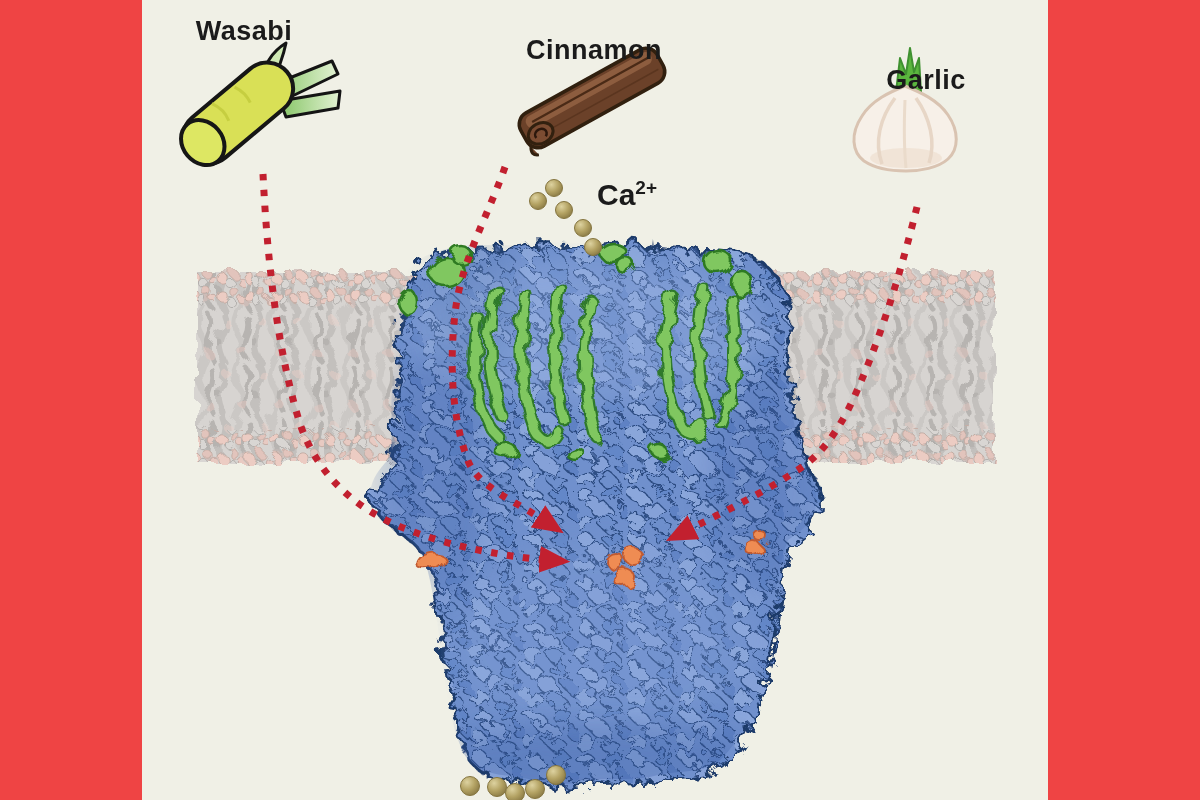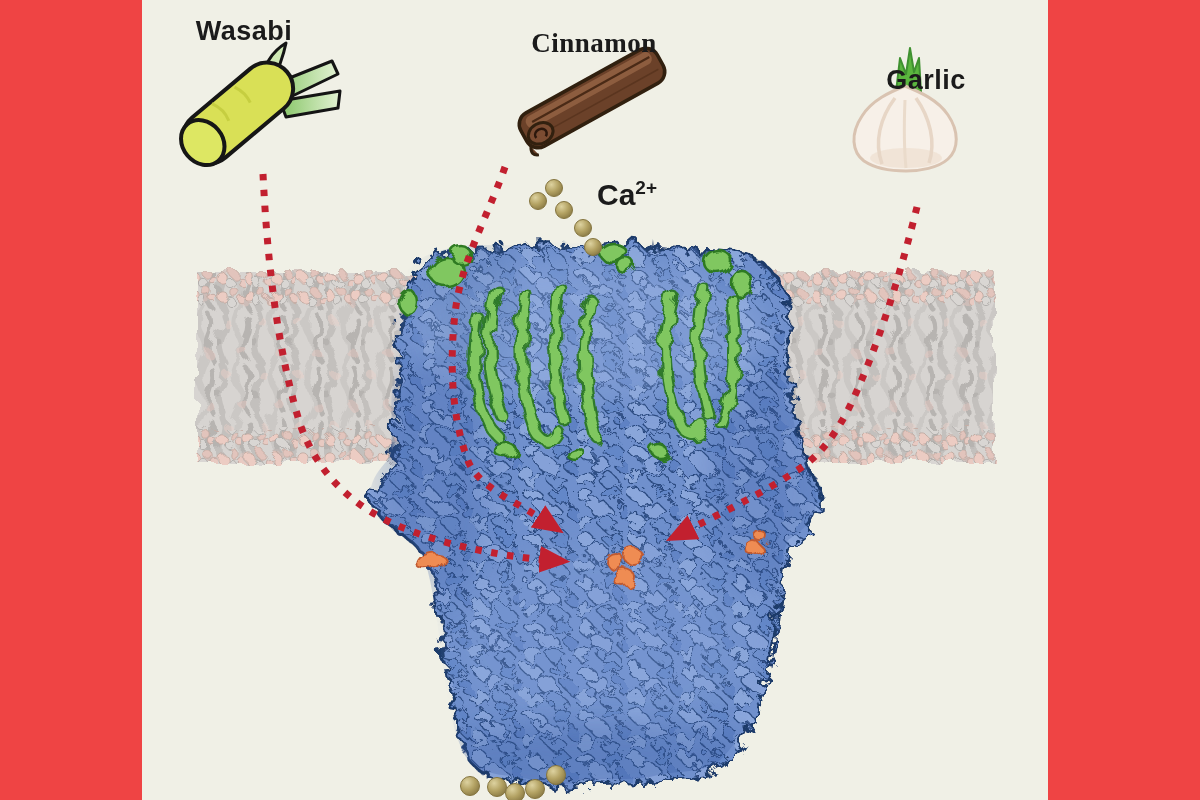--- a/index.html
+++ b/index.html
@@ -185,16 +185,16 @@
     <path d="M896,92 L900,58 L906,74 L910,48 L914,72 L919,58 L921,92 Z" fill="#5bb63e" stroke="#3f9130" stroke-width="2" stroke-linejoin="round"></path>
     <path d="M905,86 C890,92 872,100 862,116 C850,134 852,152 864,161 C876,169 894,171 906,171 C920,171 938,168 948,159 C959,149 959,131 948,115 C938,100 920,92 905,86 Z" fill="#f7f0e8" stroke="#d9c3b1" stroke-width="3"></path>
     <ellipse cx="906" cy="158" rx="36" ry="10" fill="#ecdccb" opacity="0.6"></ellipse>
     <path d="M895,98 C880,118 874,142 882,164" fill="none" stroke="#e7d6c6" stroke-width="3.5"></path>
     <path d="M916,98 C930,118 936,142 929,163" fill="none" stroke="#e7d6c6" stroke-width="3.5"></path>
     <path d="M905,100 C904,124 904,148 906,168" fill="none" stroke="#eadbcb" stroke-width="3"></path>
   </g>
 </svg>
 
 <div class="food-label" style="left:244px;top:16px;">Wasabi</div>
-<div class="food-label" style="left:594px;top:28px;font-family:Liberation Serif, serif;">Cinnamon</div>
+<div class="food-label" style="left:594px;top:35px;">Cinnamon</div>
 <div class="food-label" style="left:926px;top:17px;margin-top:48px;">Garlic</div>
 <div class="ca-label" style="left:597px;top:177px;"><span>Ca</span><sup>2+</sup></div>
 </div>
 
 </body></html>

